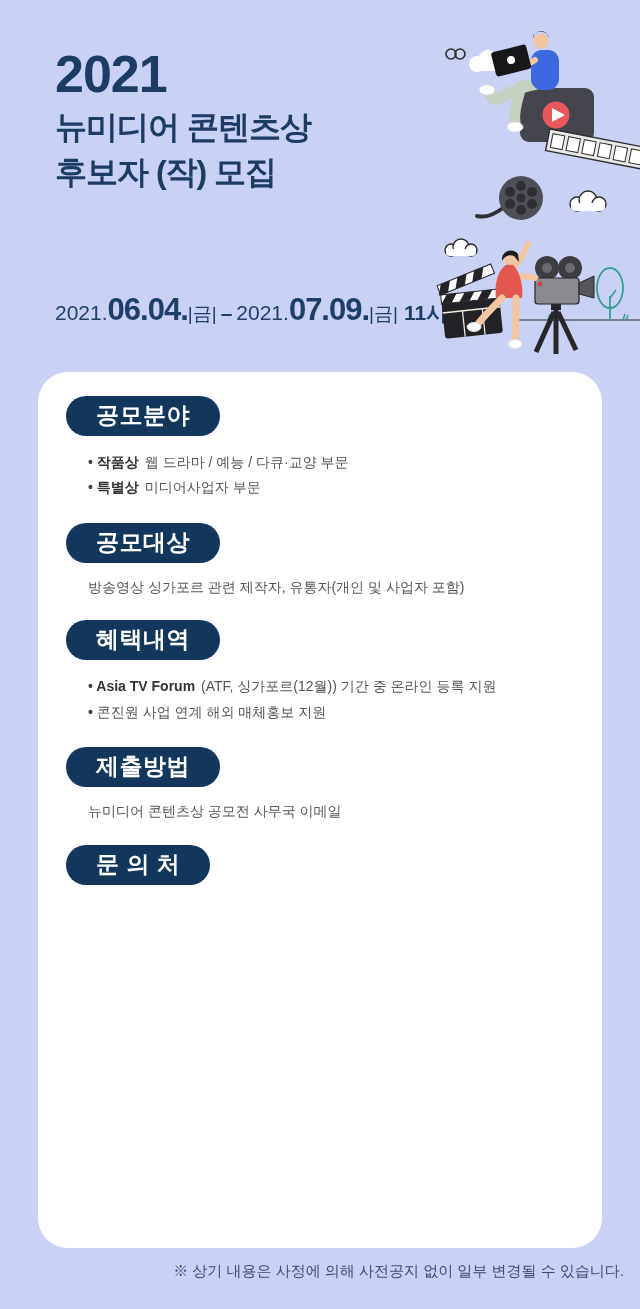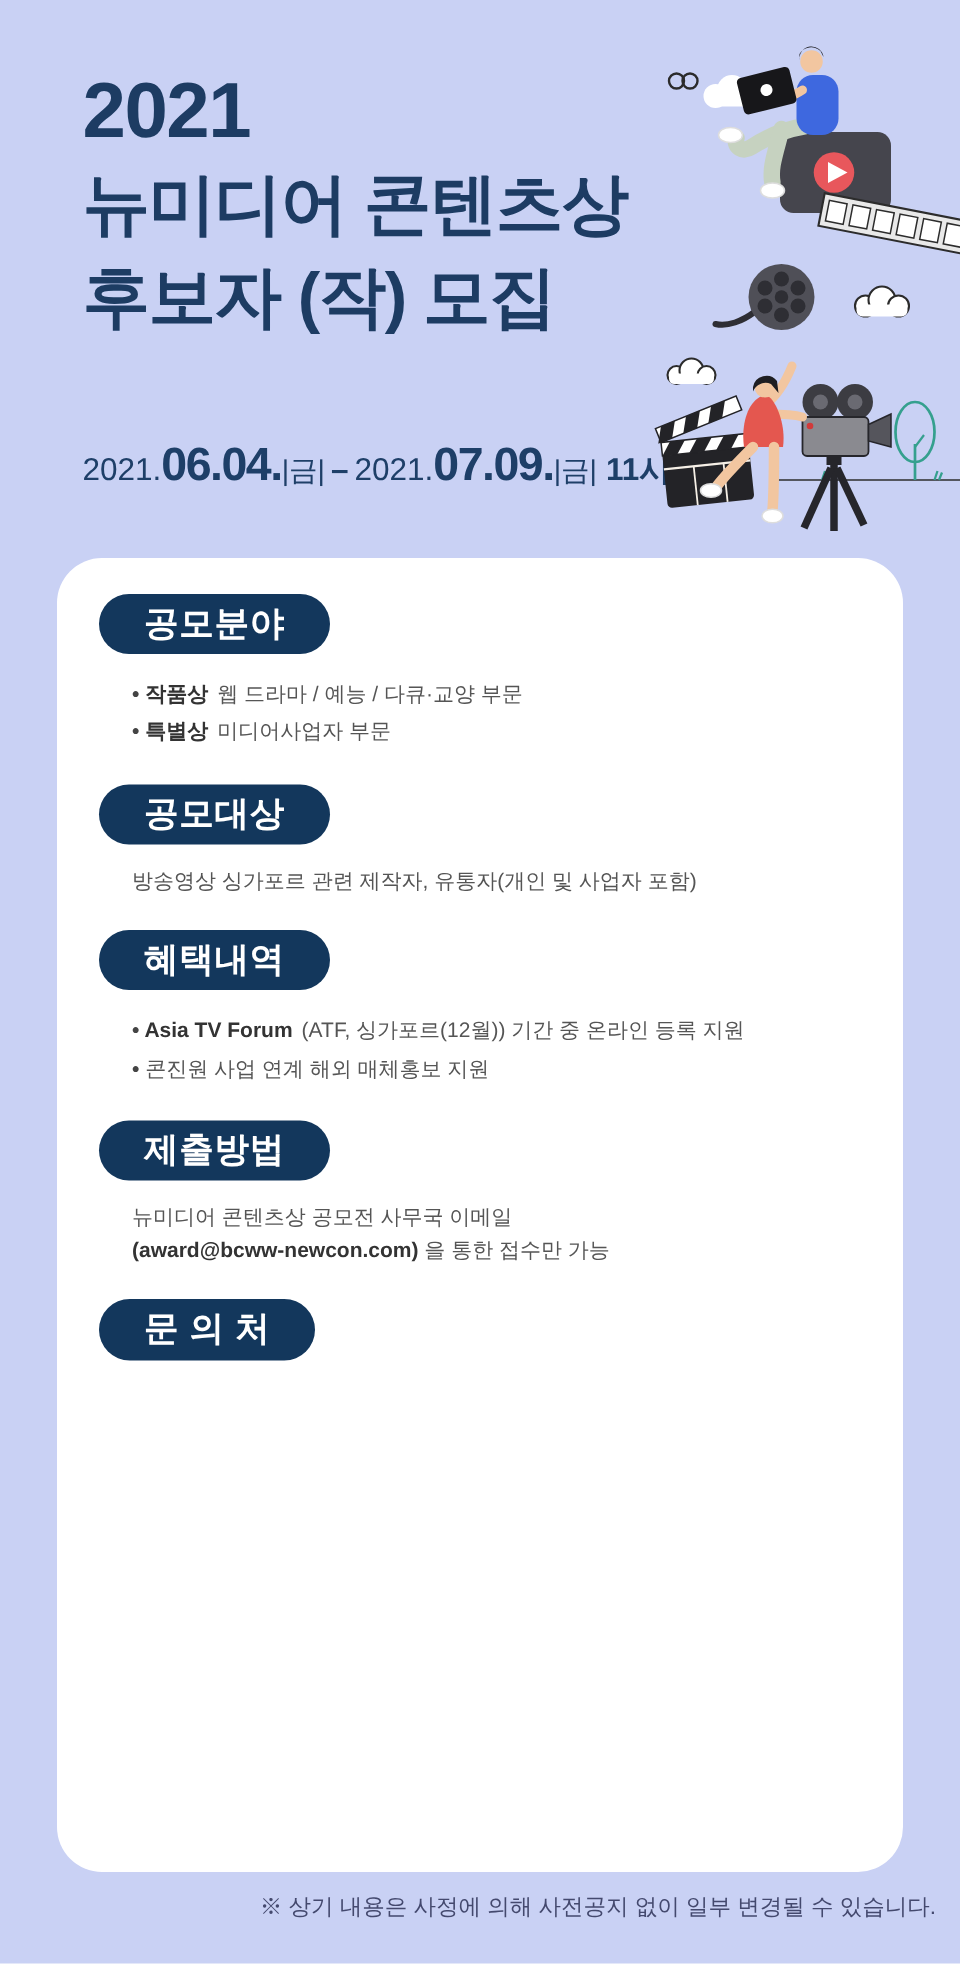--- a/index.html
+++ b/index.html
@@ -8,21 +8,21 @@
     width:640px; height:1309px;
     background:#c9d1f4;
     font-family:"Liberation Sans", sans-serif;
     overflow:hidden; position:relative;
     color:#1d3c63;
   }
   
   .hero { position:relative; width:509px; height:372px; }
   .title { position:absolute; left:55px; top:44px; color:#1d3c63; font-weight:800; letter-spacing:-1px; }
   .title .t1 { font-size:52px; line-height:1.18; }
-  .title .t2, .title .t3 { font-size:45px; line-height:1.38; }
+  .title .t2, .title .t3 { font-size:32px; line-height:1.38; }
   .date-line { position:absolute; left:55px; top:292px; color:#1e3f68; white-space:nowrap; }
   .date-line .sm  { font-size:21px; font-weight:400; }
   .date-line .big { font-size:31px; font-weight:700; letter-spacing:-1px; }
   .date-line .day { font-size:19px; font-weight:500; }
   .date-line .dash{ font-size:21px; font-weight:600; padding:0 4px; }
   .date-line .suf { font-size:21px; font-weight:600; padding-left:6px; }
   .illus-top { position:absolute; left:425px; top:28px; }
   .illus-mid { position:absolute; left:418px; top:236px; }
   
   .card {
@@ -222,23 +222,20 @@
       <div class="bullet-line">
         <span class="bl-label"></span><span>콘진원 사업 연계 해외 매체홍보 지원</span>
       </div>
     </div>
   </div>
 
   <div class="section">
     <span class="badge">제출방법</span>
     <div class="sec-body">
       <div class="plain">뉴미디어 콘텐츠상 공모전 사무국 이메일</div>
-      <div class="plain">
-        <span class="bold-dark">(award@bcww-newcon.com)</span><span> 을 통한 접수만 가능</span>
-      </div>
     </div>
   </div>
 
   <div class="section">
     <span class="badge">문 의 처</span>
     <div class="sec-body">
       
     </div>
   </div>
 

